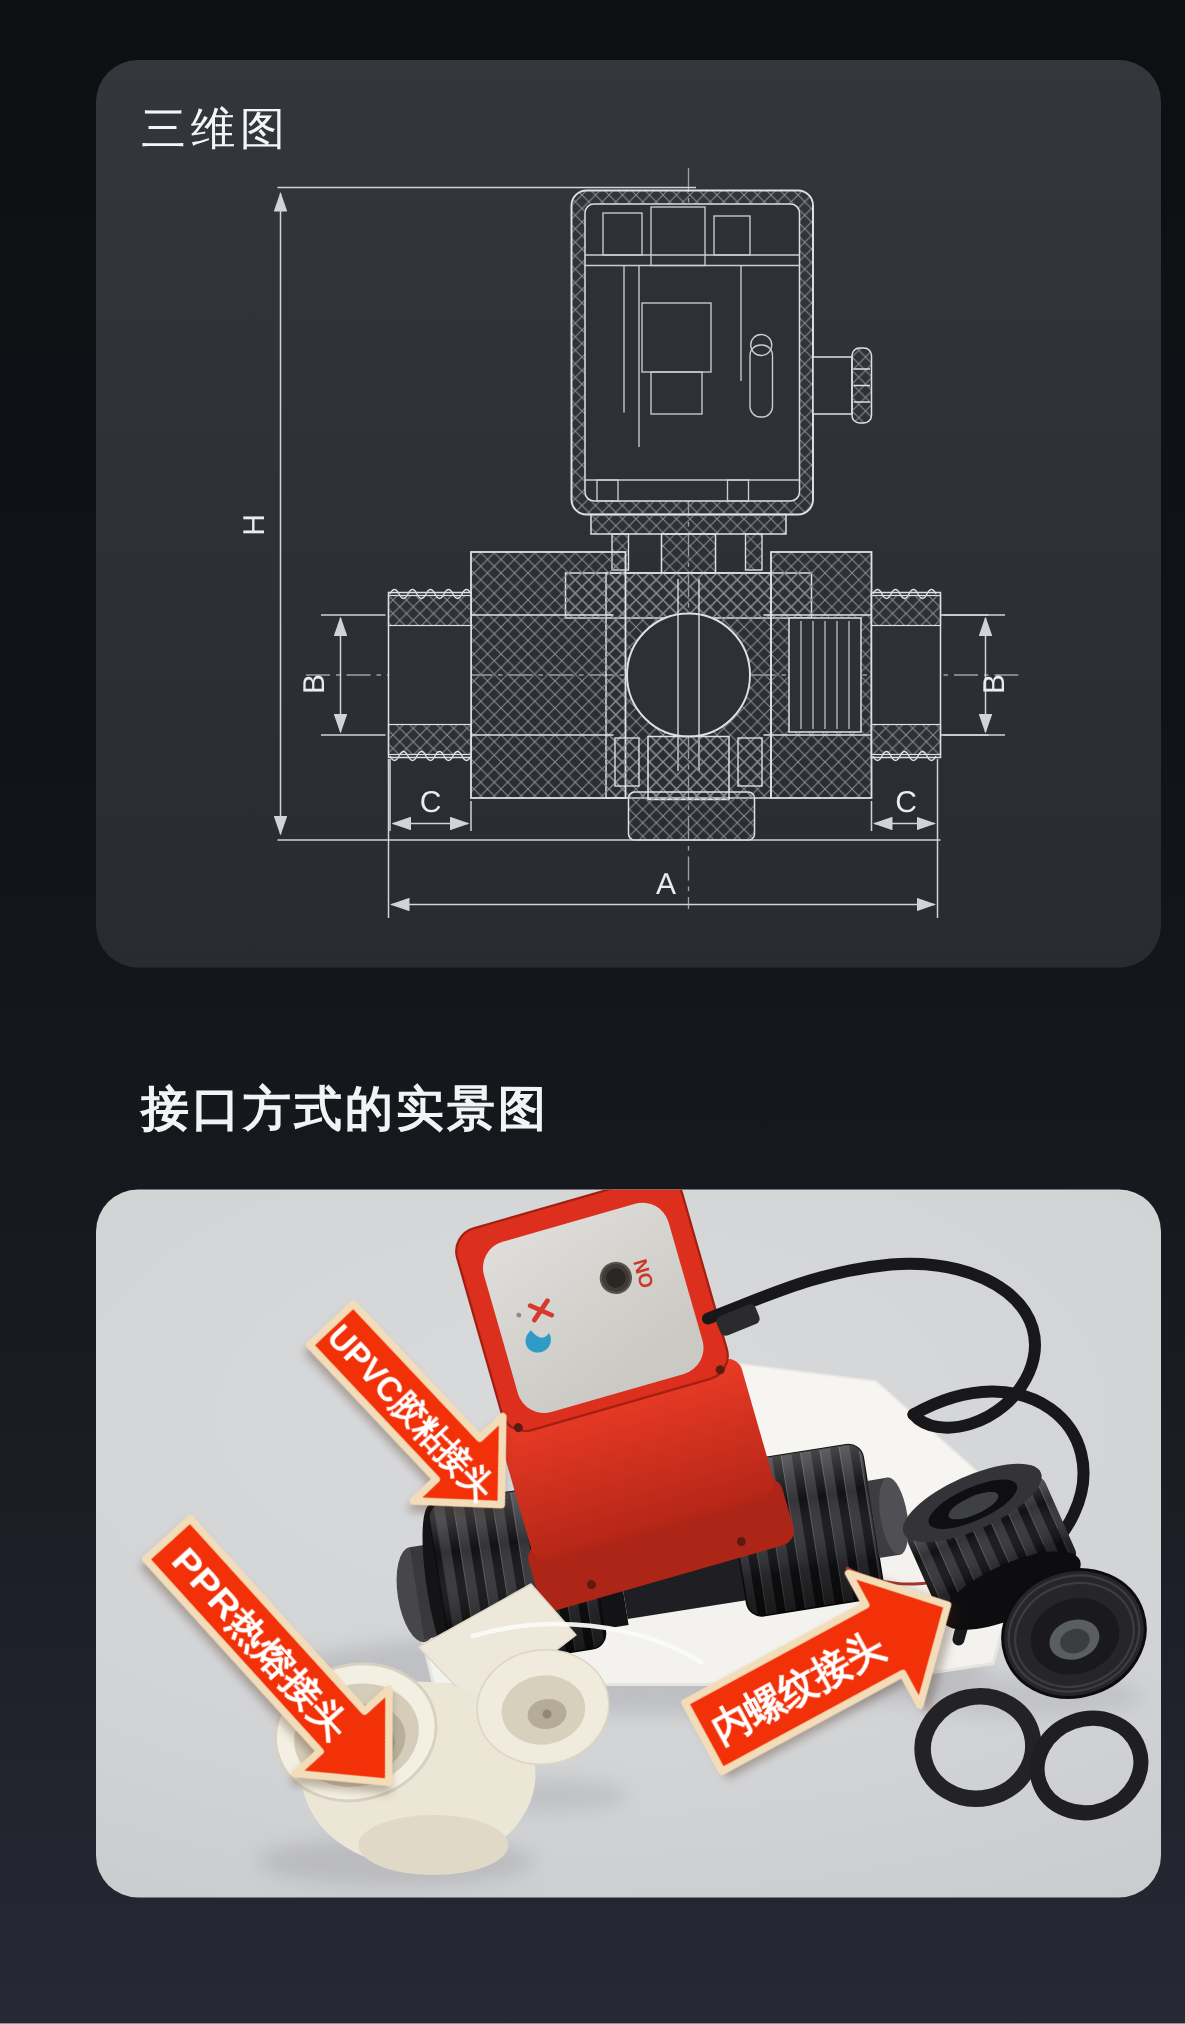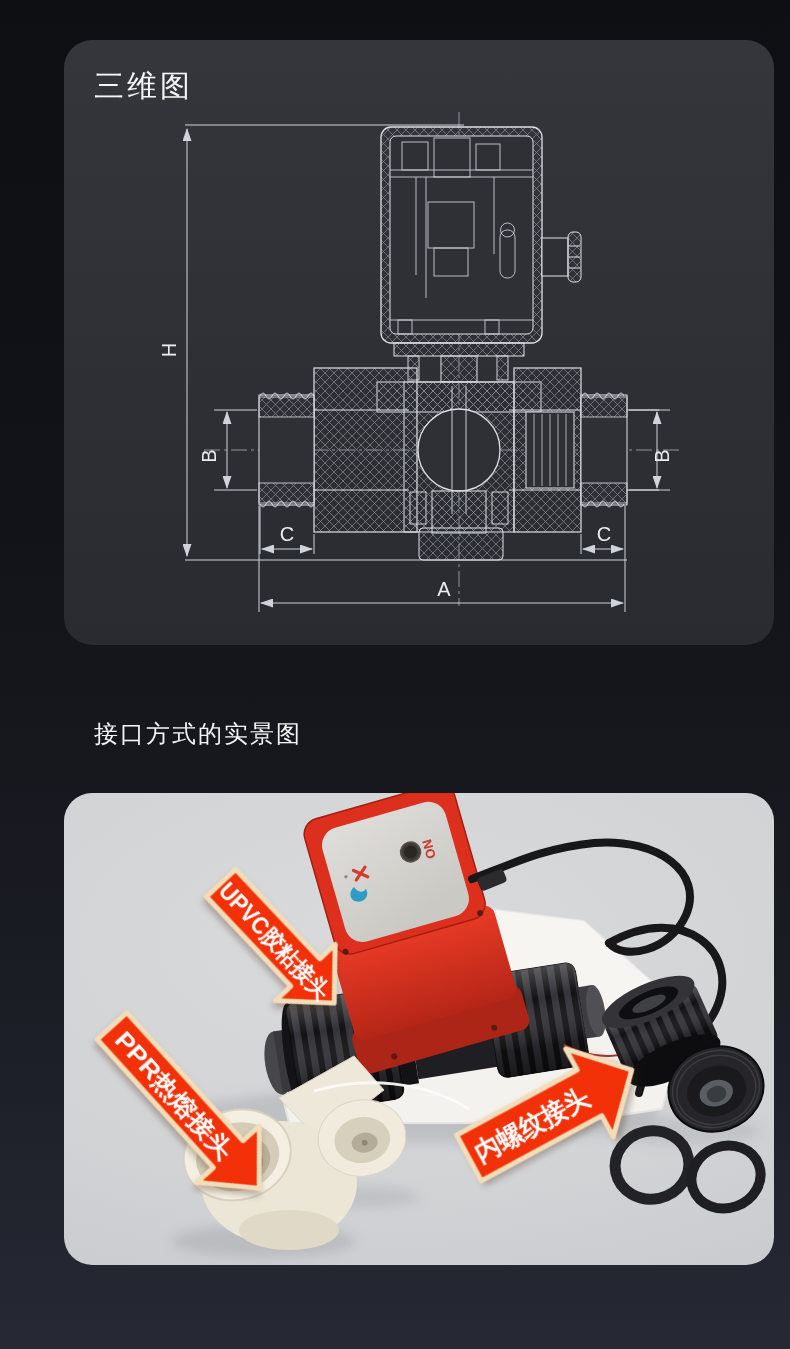--- a/index.html
+++ b/index.html
@@ -17,21 +17,21 @@
     border-radius:28px;
   }
   .card-drawing h2{
     position:absolute;left:30px;top:26px;margin:0;
     font-size:30px;font-weight:500;color:#f4f5f7;letter-spacing:3px;
   }
   svg.cad{position:absolute;left:0;top:0;}
   .dim-text{font-family:"Liberation Sans",sans-serif;font-size:20px;fill:#e9ecf0;}
   .section-heading{
     position:absolute;left:70px;top:718px;margin:0;
-    font-size:24px;font-weight:400;color:#f2f3f5;letter-spacing:2px;text-align:center;
+    font-size:32px;font-weight:700;color:#f2f3f5;letter-spacing:2px;text-align:center;
   }
   .card-photo{
     left:40px;top:793px;width:710px;height:472px;
     border-radius:28px;overflow:hidden;
     background:radial-gradient(120% 95% at 46% 32%, #d9dadc 0%, #d2d3d5 55%, #c6c7ca 100%);
   }
   .arrow-shadow{filter:drop-shadow(3px 4px 3px rgba(60,30,10,.30));}
   .callout-text{font-family:"Liberation Sans",sans-serif;font-weight:bold;}
 </style>
 </head>

